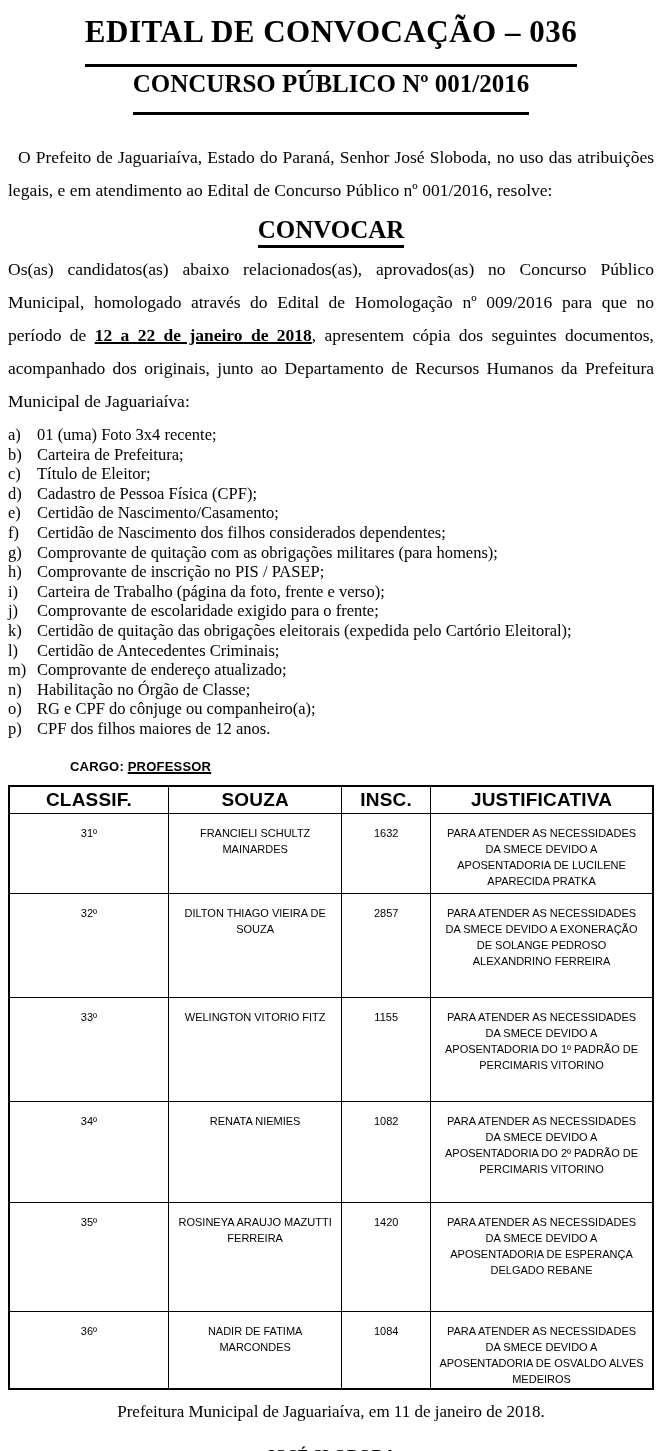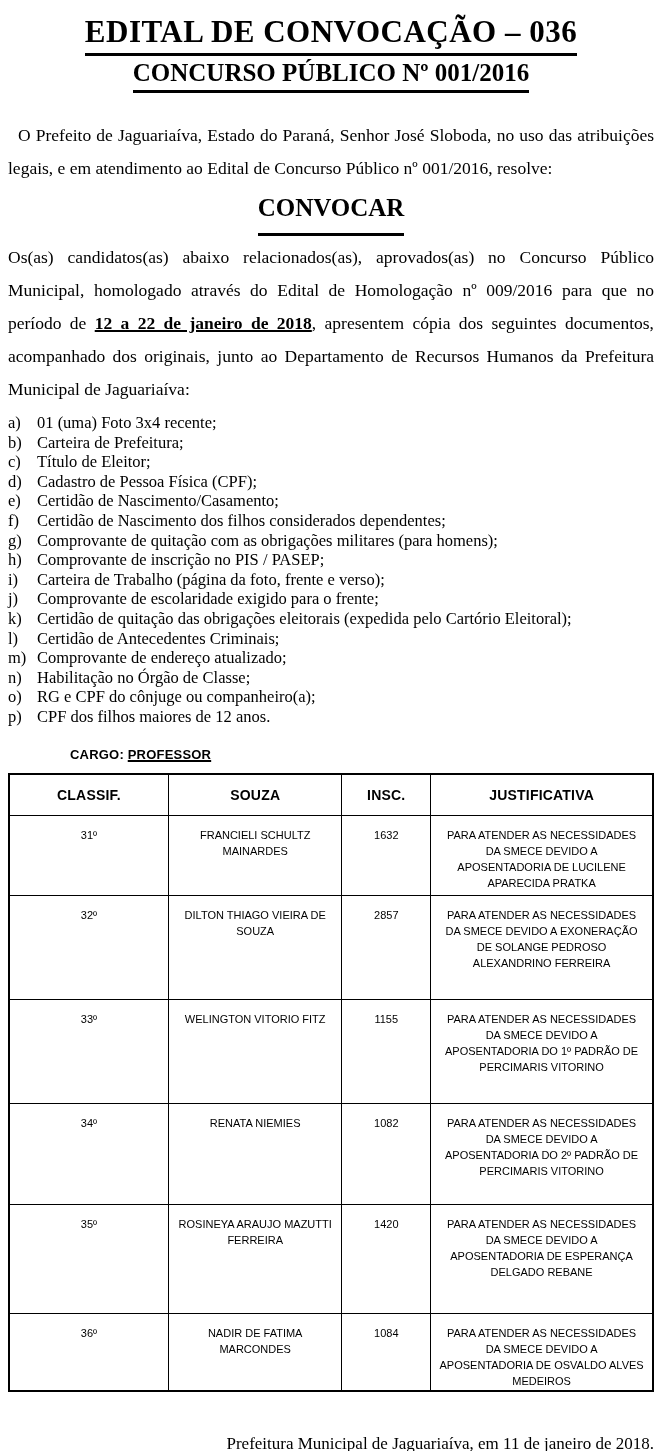--- a/index.html
+++ b/index.html
@@ -19,21 +19,21 @@
   .title-block { text-align: center; }
   .doc-title {
     margin: 0;
     font-size: 31px;
     font-weight: bold;
     letter-spacing: 0.5px;
   }
   .doc-title .u, .doc-subtitle .u {
     display: inline-block;
     border-bottom: 3px solid #000;
-    padding-bottom: 3px;
+    padding-bottom: 14px;
   }
   .doc-subtitle {
     margin: 3px 0 0 0;
     font-size: 25px;
     font-weight: bold;
   }
 
   
   .intro-para {
     margin: 26px 0 0 0;
@@ -44,21 +44,21 @@
   }
   .convocar-heading {
     margin: 9px 0 5px 0;
     text-align: center;
     font-size: 25px;
     font-weight: bold;
   }
   .convocar-heading .u {
     display: inline-block;
     border-bottom: 3px solid #000;
-    padding-bottom: 11px;
+    padding-bottom: 1px;
   }
   .body-para {
     margin: 0;
     font-size: 17.5px;
     line-height: 33px;
     text-align: justify;
   }
   .body-para .hl {
     font-weight: bold;
     text-decoration: underline;
@@ -94,23 +94,23 @@
     width: 646px;
     border-collapse: collapse;
     border: 2px solid #000;
     font-family: "Liberation Sans", "DejaVu Sans", sans-serif;
   }
   table.positions th, table.positions td {
     border: 1px solid #000;
     text-align: center;
   }
   table.positions th {
-    font-size: 14px;
-    font-weight: bold;
-    height: 42px;
+    font-size: 19px;
+    font-weight: bold;
+    height: 28px;
     padding: 2px 4px;
     letter-spacing: 0.2px;
   }
   table.positions td {
     font-size: 11px;
     vertical-align: top;
     padding: 11px 8px 0 8px;
     line-height: 16px;
   }
   col.c-classif { width: 160px; }
@@ -119,22 +119,22 @@
   col.c-just    { width: 223px; }
   tr.r1 td { height: 80px;  }
   tr.r2 td { height: 104px; }
   tr.r3 td { height: 104px; }
   tr.r4 td { height: 101px; }
   tr.r5 td { height: 109px;  }
   tr.r6 td { height: 77px;  }
 
   
   .closing-date {
-    margin: 42px 0 0 0;
-    text-align: right;
+    margin: 12px 0 0 0;
+    text-align: center;
     font-size: 17px;
   }
   .signature { text-align: center; }
   .sig-1 { margin-top: 23px; }
   .sig-name {
     font-weight: bold;
     font-size: 17px;
     line-height: 22px;
   }
 </style>

